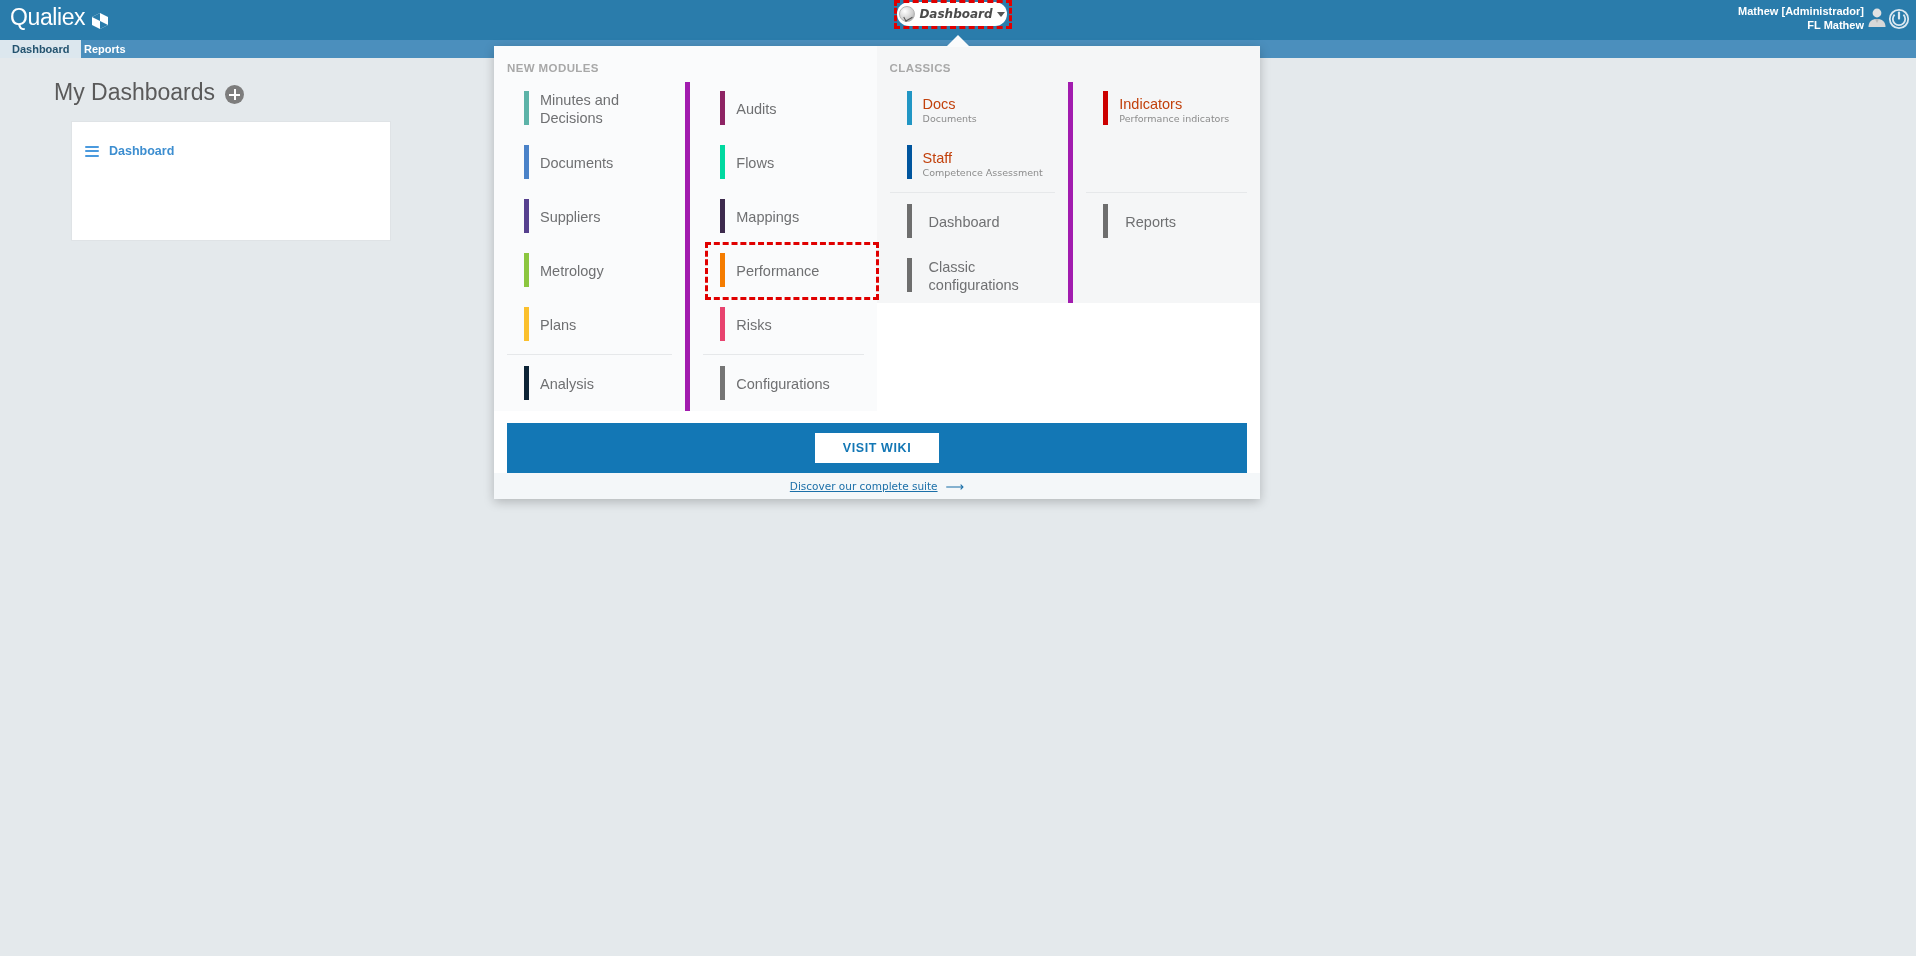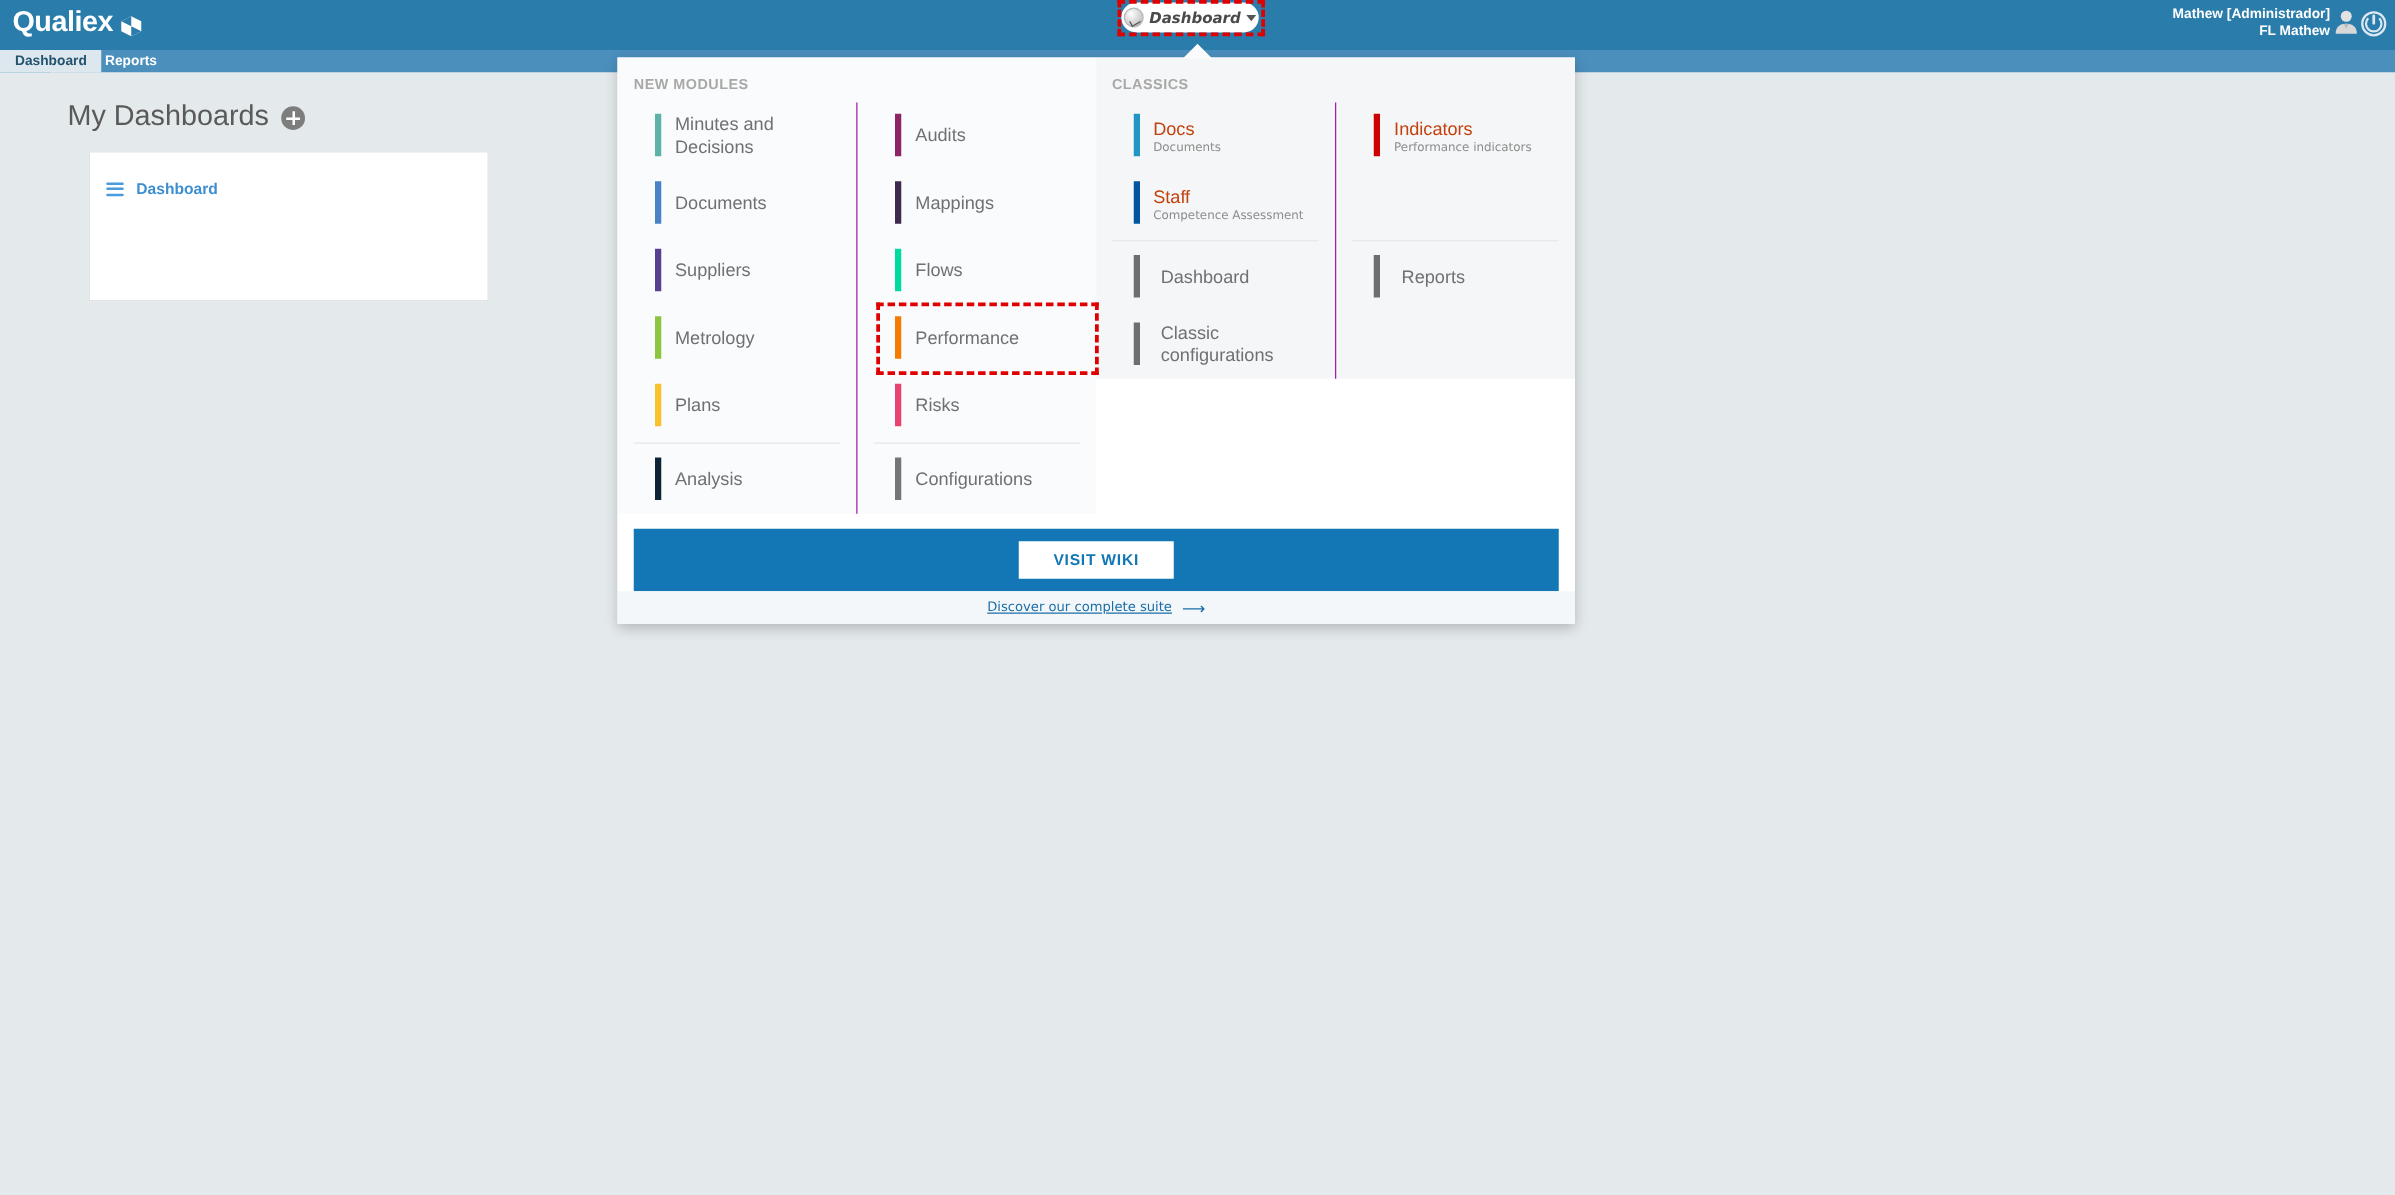--- a/index.html
+++ b/index.html
@@ -19,21 +19,21 @@
     width: 1916px;
     height: 40px;
     background: linear-gradient(180deg, #2a7eae 0%, #26719c 100%);
     background: #2a7cab;
   }
   .logo {
     position: absolute;
     left: 10px; top: 4px;
     color: #ffffff;
     font-size: 23px;
-    font-weight: bold;
+    font-weight: normal;
     letter-spacing: -0.4px;
     display: flex;
     align-items: center;
     gap: 5px;
   }
   .logo-mark { display: inline-block; width: 20px; height: 20px; position: relative; top: 2px; }
 
   
   .tabstrip {
     position: absolute;
@@ -210,21 +210,21 @@
   .mm-heading {
     font-size: 11.5px;
     font-weight: bold;
     color: #a8a8a8;
     letter-spacing: .4px;
     padding: 4px 0 8px 13px;
   }
 
   .mm-grid { display: flex; }
   .mm-subcol { width: 50%; }
-  .mm-subcol.bordered { border-left: 1px solid #a21caf; }
+  .mm-subcol.bordered { border-left: 5px solid #a21caf; }
 
   .mm-item {
     display: flex;
     align-items: flex-start;
     gap: 11px;
     padding: 0 0 0 13px;
     height: 54px;
     cursor: pointer;
     position: relative;
     margin-left: 17px;
@@ -394,29 +394,29 @@
         </div>
 
         <div class="mm-subcol bordered">
           <div class="mm-item">
             <span class="bar" style="background:#8e2464"></span>
             <span class="txt">
                 <span class="title">Audits</span>
               </span>
           </div>
           <div class="mm-item">
+            <span class="bar" style="background:#00d9a0"></span>
+            <span class="txt">
+                <span class="title">Flows</span>
+              </span>
+          </div>
+          <div class="mm-item">
             <span class="bar" style="background:#3d2a4d"></span>
             <span class="txt">
                 <span class="title">Mappings</span>
-              </span>
-          </div>
-          <div class="mm-item">
-            <span class="bar" style="background:#00d9a0"></span>
-            <span class="txt">
-                <span class="title">Flows</span>
               </span>
           </div>
           <div class="mm-item highlight-item">
             <span class="bar" style="background:#f57c00"></span>
             <span class="txt">
                 <span class="title">Performance</span>
               </span>
           </div>
           <div class="mm-item">
             <span class="bar" style="background:#e8436f"></span>

